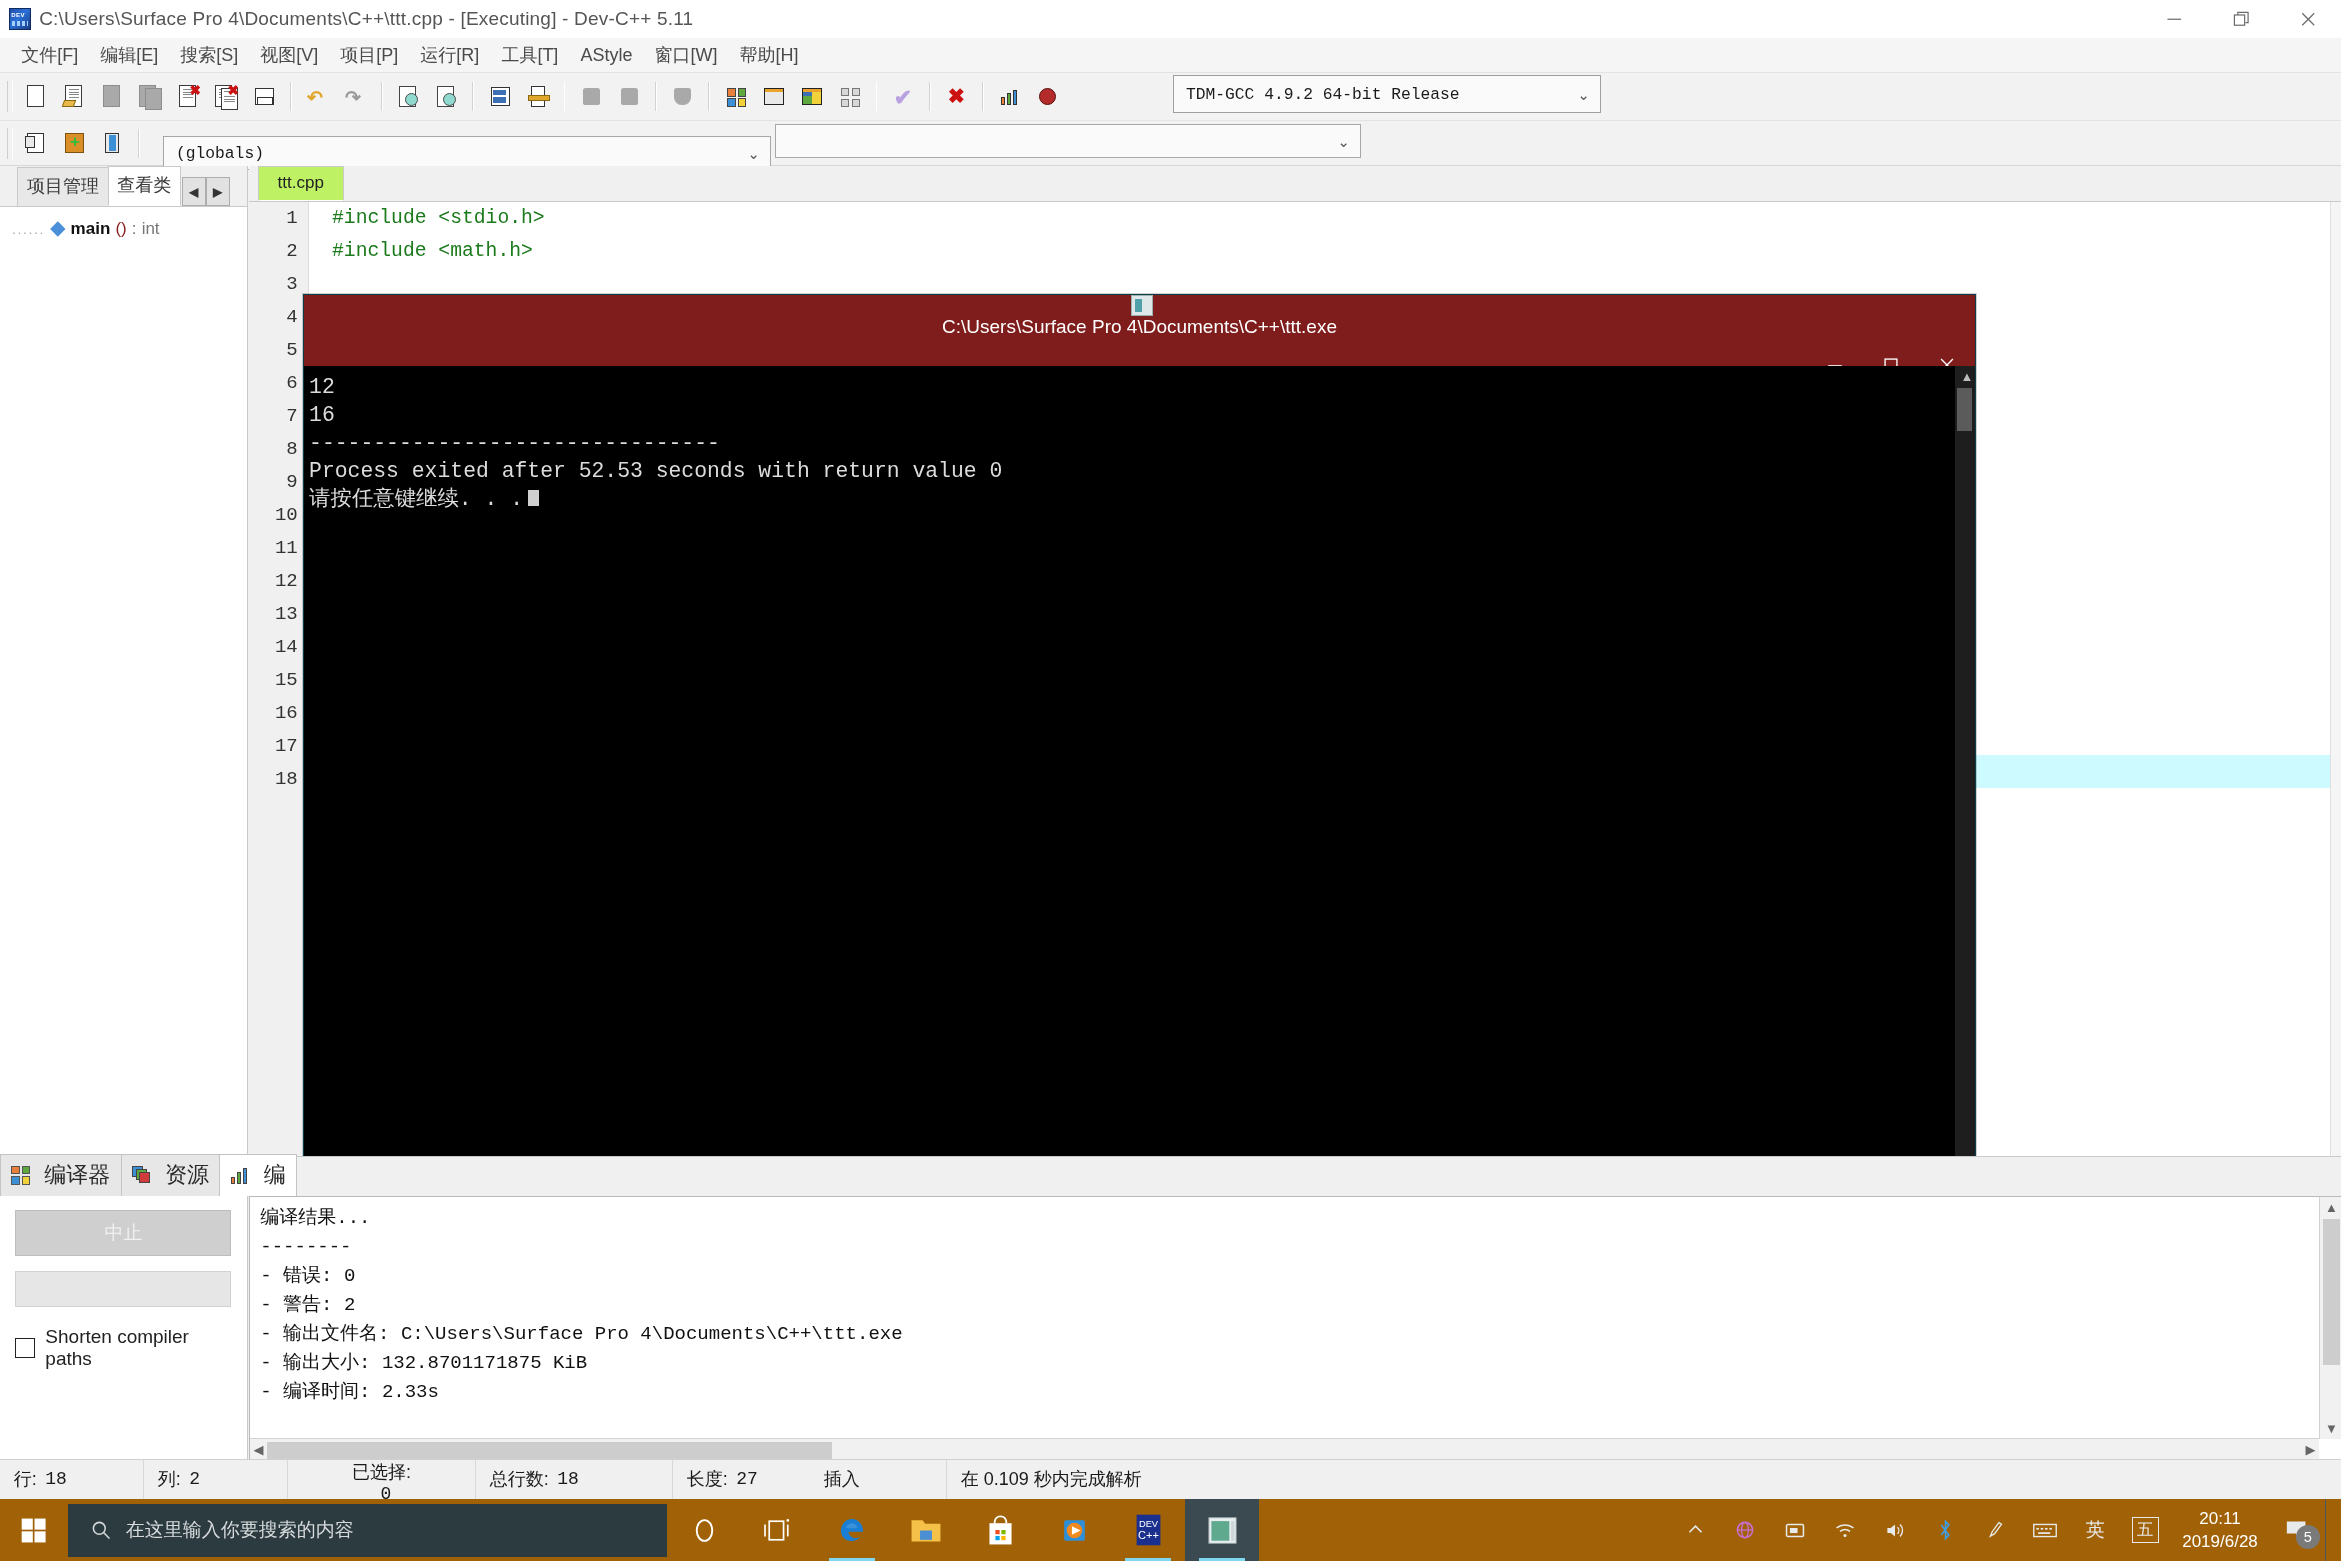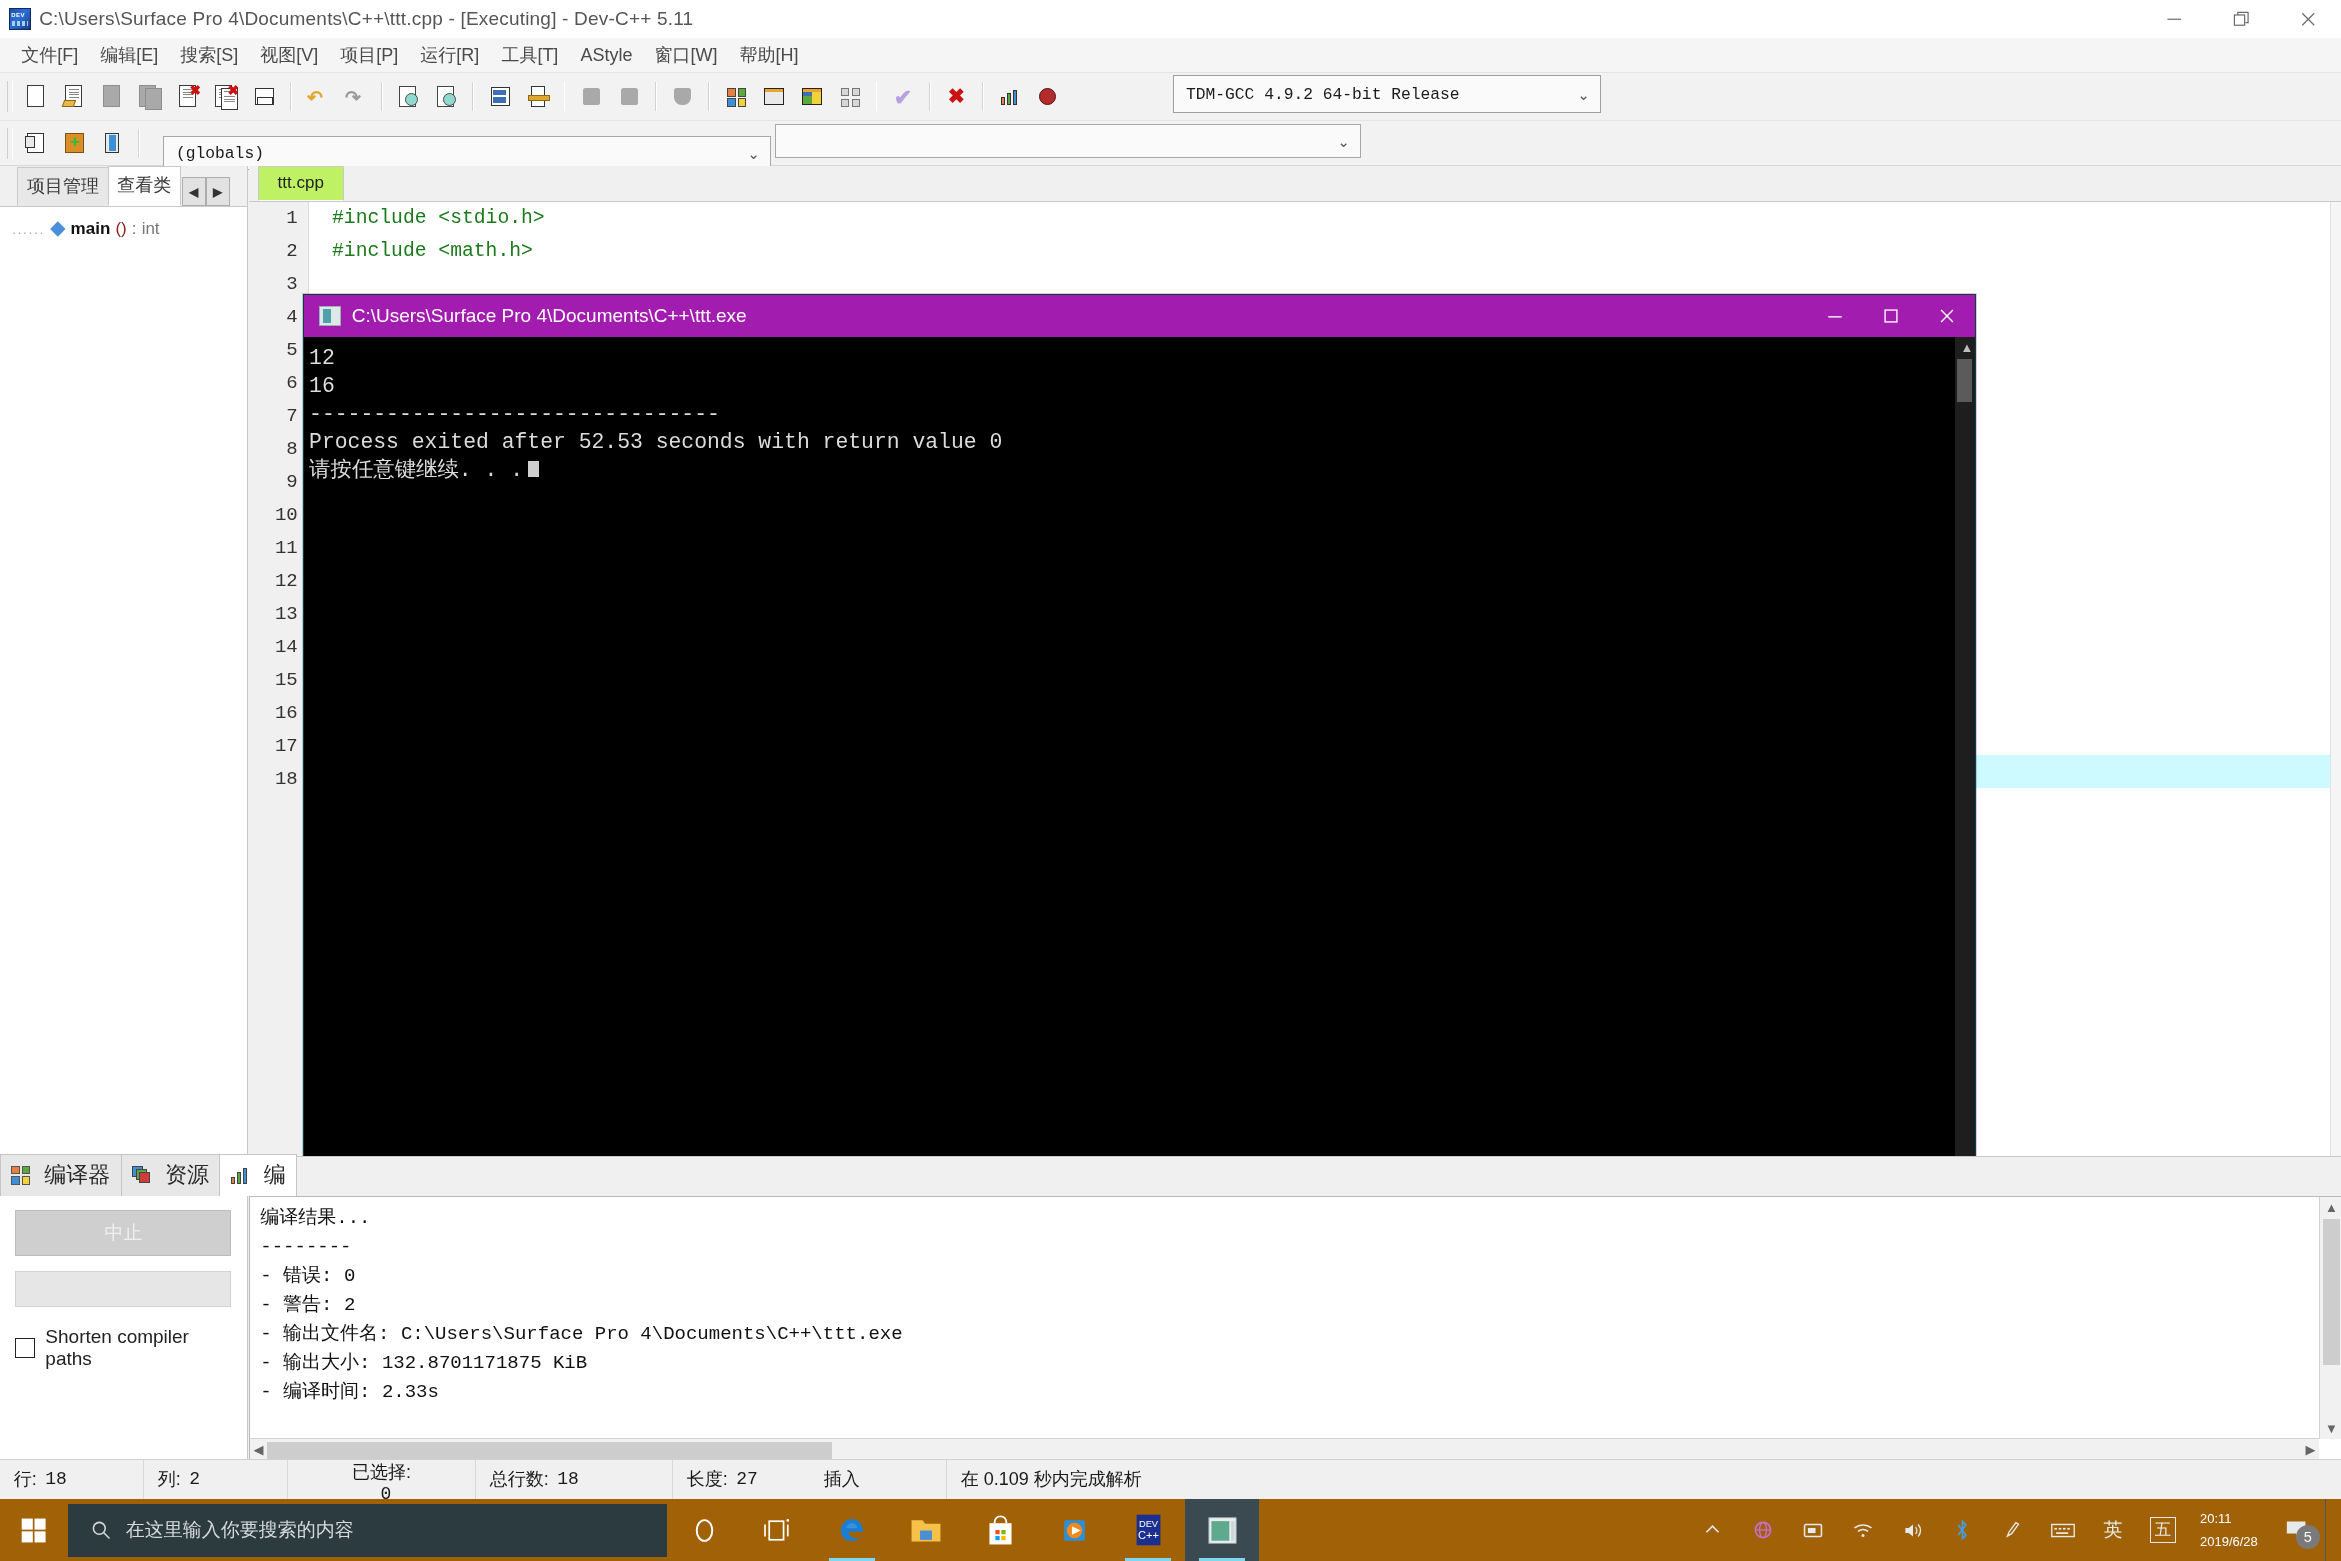--- a/index.html
+++ b/index.html
@@ -128,21 +128,21 @@
   .codearea { position:absolute; left:61px; top:0; right:12px; height:100%; }
   .cline { height:33px; line-height:33px; padding-left:22px;
     font-family:"Liberation Mono", monospace; font-size:19.7px; color:#1b7a1b; white-space:pre; }
   .curline { position:absolute; left:61px; right:0; height:33px; background:#ccfaff; }
   .ed-scroll { position:absolute; right:0; top:0; width:12px; height:100%; background:#f5f5f5;
     border-left:0.9px solid #e0e0e0; }
 
   
   .console { position:absolute; left:303px; top:294px; width:1673px; height:899px;
     background:#000; border:0.9px solid #0d3d46; box-shadow:0 0 0 0.9px rgba(0,0,0,.2); }
-  .cw-title { height:42px; background:#a21caf; display:flex; align-items:center; }
+  .cw-title { height:71px; background:#7f1d1d; display:flex; align-items:center;flex-direction:column; }
   .cw-icon { width:22px; height:20.5px; margin:0 10.3px 0 15.4px; background:#dfe8e8;
     border:0.9px solid #9bb0b0; position:relative; flex:none; }
   .cw-icon::after{content:"";position:absolute;left:2.6px;top:2.6px;width:7.7px;height:13.7px;background:#4fa0a8;}
   .cw-text { color:#fff; font-size:19px; }
   .cw-ctrls { margin-left:auto; display:flex; height:55px; }
   .cw-b { width:56px; height:55px; display:flex; align-items:center; justify-content:center; color:#fff; }
   .cw-body { position:relative; height:844px; background:#000; padding:6.8px 0 0 5.1px; }
   .cw-line { font-family:"Liberation Mono", monospace; font-size:21.4px; color:#dcdcdc;
     line-height:28px; white-space:pre; }
   .cw-cursor { display:inline-block; width:11px; height:16.3px; background:#cfcfcf;
@@ -202,21 +202,21 @@
     gap:13.7px; padding-left:22px; }
   .tk-search-text { color:#d6dadb; font-size:19px; }
   .tk-app { width:74px; height:62px; display:flex; align-items:center; justify-content:center;
     position:relative; }
   .tk-app.active { background:#3b4a50; }
   .tk-app.running::after { content:""; position:absolute; bottom:0; left:13.7px; width:46px; height:2.6px;
     background:#7fd7f0; }
   .tk-tray { margin-left:auto; display:flex; align-items:center; gap:0; padding-right:8.6px; }
   .tray-i { width:50px; height:62px; display:flex; align-items:center; justify-content:center;
     color:#e7eaea; font-size:19px; }
-  .tk-clock { color:#fff; font-size:13px; line-height:23px; padding:0 12px; }
+  .tk-clock { color:#fff; font-size:17px; line-height:23px; text-align:center; padding:0 12px; }
   .tk-notif { width:55px; height:62px; display:flex; align-items:center; justify-content:center;
     position:relative; }
   .notif-badge { position:absolute; right:5.1px; bottom:12px; width:24px; height:24px; border-radius:50%;
     background:#7a7a7a; color:#fff; font-size:14.6px; display:flex; align-items:center; justify-content:center; }
   .tk-showdesk { width:8.6px; height:62px; border-left:0.9px solid #4a585d; }
 </style>
 </head>
 <body>
 
 <div id="app">

